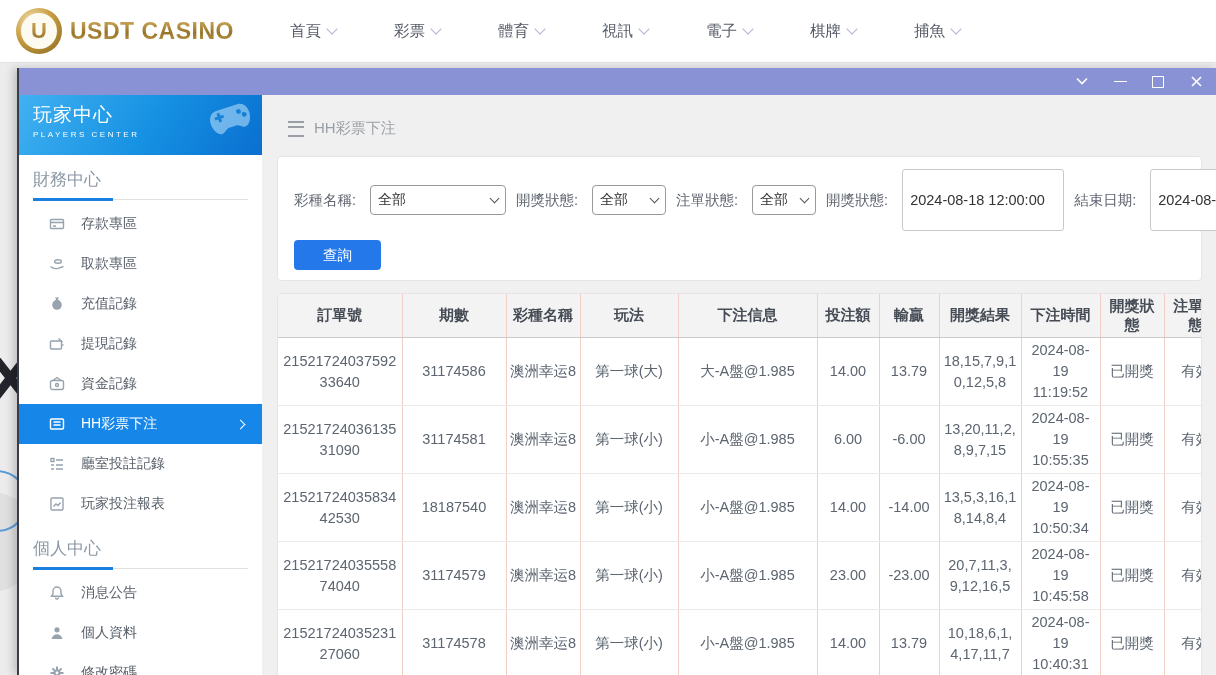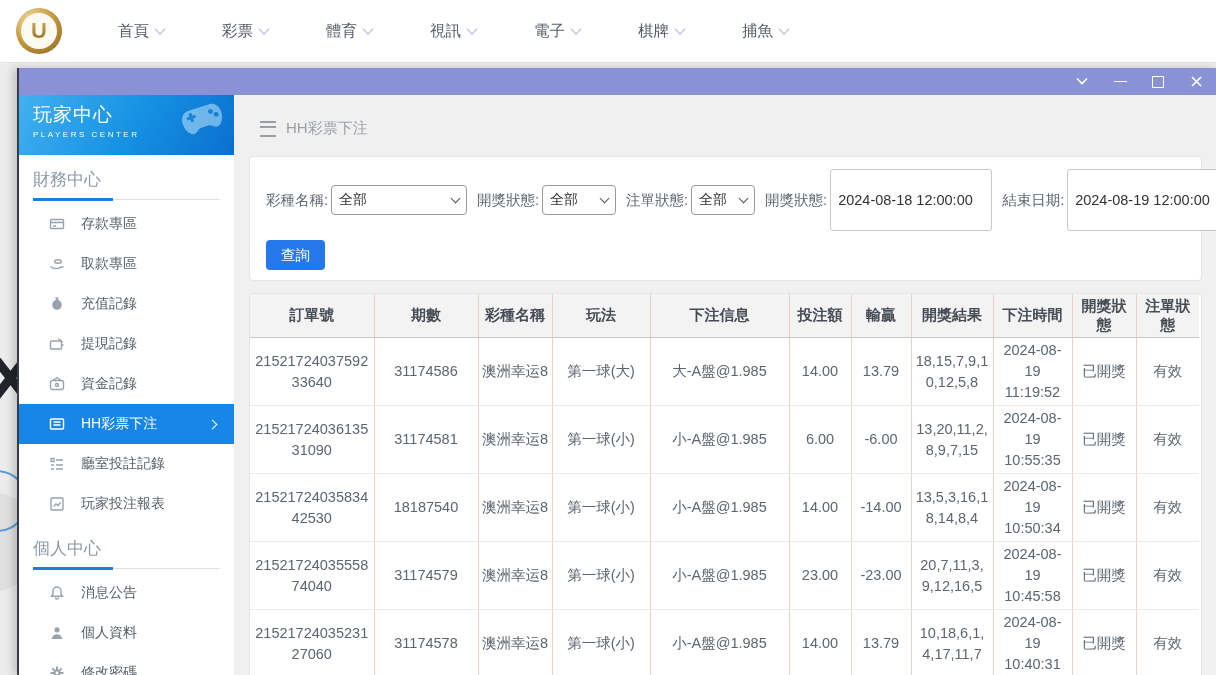--- a/index.html
+++ b/index.html
@@ -33,21 +33,21 @@
   
   .window{position:absolute;left:17px;top:68px;width:1199px;height:607px;z-index:2;
     border-left:2px solid #383d49;background:#f0f0f0;box-shadow:-4px 0 8px rgba(0,0,0,.18);}
   .titlebar{height:27px;background:#8a92d6;display:flex;align-items:center;
     justify-content:flex-end;gap:22px;padding-right:14px;}
   .tb-btn{display:flex;align-items:center;justify-content:center;width:16px;height:16px;cursor:pointer;}
   .tb-min{width:13px;height:0;border-top:1.6px solid #fff;}
   .tb-max{width:10px;height:10px;border:1.6px solid #fff;}
   .win-body{display:flex;height:580px;}
   
-  .sidebar{width:215px;background:#fff;flex:none;overflow:hidden;}
+  .sidebar{width:243px;background:#fff;flex:none;overflow:hidden;}
   .banner{height:53px;background:linear-gradient(120deg,#41b1f1 0%,#1590e2 55%,#0a6fd0 100%);
     color:#fff;padding:7px 0 0 14px;position:relative;}
   .banner-title{font-size:19px;letter-spacing:1px;}
   .banner-sub{font-size:8px;letter-spacing:2.5px;margin-top:2px;}
   .gamepad{position:absolute;right:10px;top:8px;opacity:.5;transform:rotate(-18deg);}
   .sec-title{font-size:17px;color:#8b98a5;padding:13px 14px 8px 14px;}
   .sec-line{height:1px;background:#e0e0e0;margin:0 14px 4px 14px;position:relative;}
   .sec-line::before{content:"";position:absolute;left:0;top:-1px;width:80px;height:3px;background:#1a7fe0;}
   .side-item{height:40px;display:flex;align-items:center;padding-left:30px;gap:16px;
     font-size:14px;color:#58606a;cursor:pointer;position:relative;}
@@ -58,31 +58,31 @@
     border-right:1.8px solid #fff;border-bottom:1.8px solid #fff;transform:rotate(-45deg);}
   
   .main{flex:1;background:#f0f0f0;overflow:hidden;}
   .breadcrumb{padding:24px 0 18px 26px;display:flex;align-items:center;gap:10px;
     font-size:15px;color:#9a9fa6;}
   .ham{width:16px;height:12px;border-top:2px solid #9a9fa6;border-bottom:2px solid #9a9fa6;position:relative;}
   .ham::after{content:"";position:absolute;left:0;right:0;top:3px;height:2px;background:#9a9fa6;}
   .card{background:#fff;border:1px solid #e5e5e5;border-radius:4px;margin:0 16px 0 15px;}
   .filter-card{padding:12px 16px 10px 16px;}
   .filter-row{display:flex;align-items:center;gap:10px;flex-wrap:nowrap;}
-  .f-group{display:flex;align-items:center;gap:3px;}
+  .f-group{display:flex;align-items:center;gap:14px;}
   .f-label{font-size:14.5px;color:#5f6670;white-space:nowrap;}
   .sel{display:inline-flex;align-items:center;justify-content:space-between;height:28px;
     border:1px solid #9a9a9a;border-radius:4px;background:#fff;padding:0 7px;cursor:pointer;
     font-size:14px;color:#333;}
   .sel .chev{border-color:#555;width:6px;height:6px;border-width:1.8px;margin-left:6px;}
   .w120{width:120px;} .w58{width:58px;} .w48{width:48px;}
   .date-input{width:146px;height:28px;border:1px solid #c9c9c9;border-radius:3px;
     font-size:14.5px;color:#333;padding:16px 7px;font-family:inherit;}
   .query-btn{margin-top:9px;background:#2478ea;color:#fff;border:none;border-radius:4px;
-    height:30px;padding:0 15px;font-size:14.5px;cursor:pointer;font-family:inherit;}
+    height:30px;padding:0 29px;font-size:14.5px;cursor:pointer;font-family:inherit;}
   .table-card{margin-top:12px;overflow:hidden;}
   table{border-collapse:collapse;table-layout:fixed;width:949px;}
   th,td{text-align:center;border-left:1px solid #f2cfc5;padding:2px 3px;}
   th:first-child,td:first-child{border-left:none;}
   th{height:39px;background:#f3f3f3;font-size:15px;font-weight:700;color:#464c55;
     border-bottom:1px solid #c9c9c9;}
   tbody tr.data-row{height:57px;}
   tbody tr.data-row td{border-bottom:1px solid #e9e9e9;font-size:14.5px;color:#5c6570;line-height:21px;}
   td.c0{word-break:break-all;font-size:15px;}
   td.c7{word-break:break-all;}
@@ -93,20 +93,21 @@
 </head>
 <body>
 
 <div class="topnav">
   <div class="brand">
     <div class="logo-circle">
       <div class="logo-inner">
         <span class="logo-u">U</span>
       </div>
     </div>
+    <span class="brand-text">USDT CASINO</span>
   </div>
   <nav class="menu">
     <div class="menu-item">
         <span>首頁</span>
         <i class="chev"></i>
       </div>
     <div class="menu-item">
         <span>彩票</span>
         <i class="chev"></i>
       </div>

